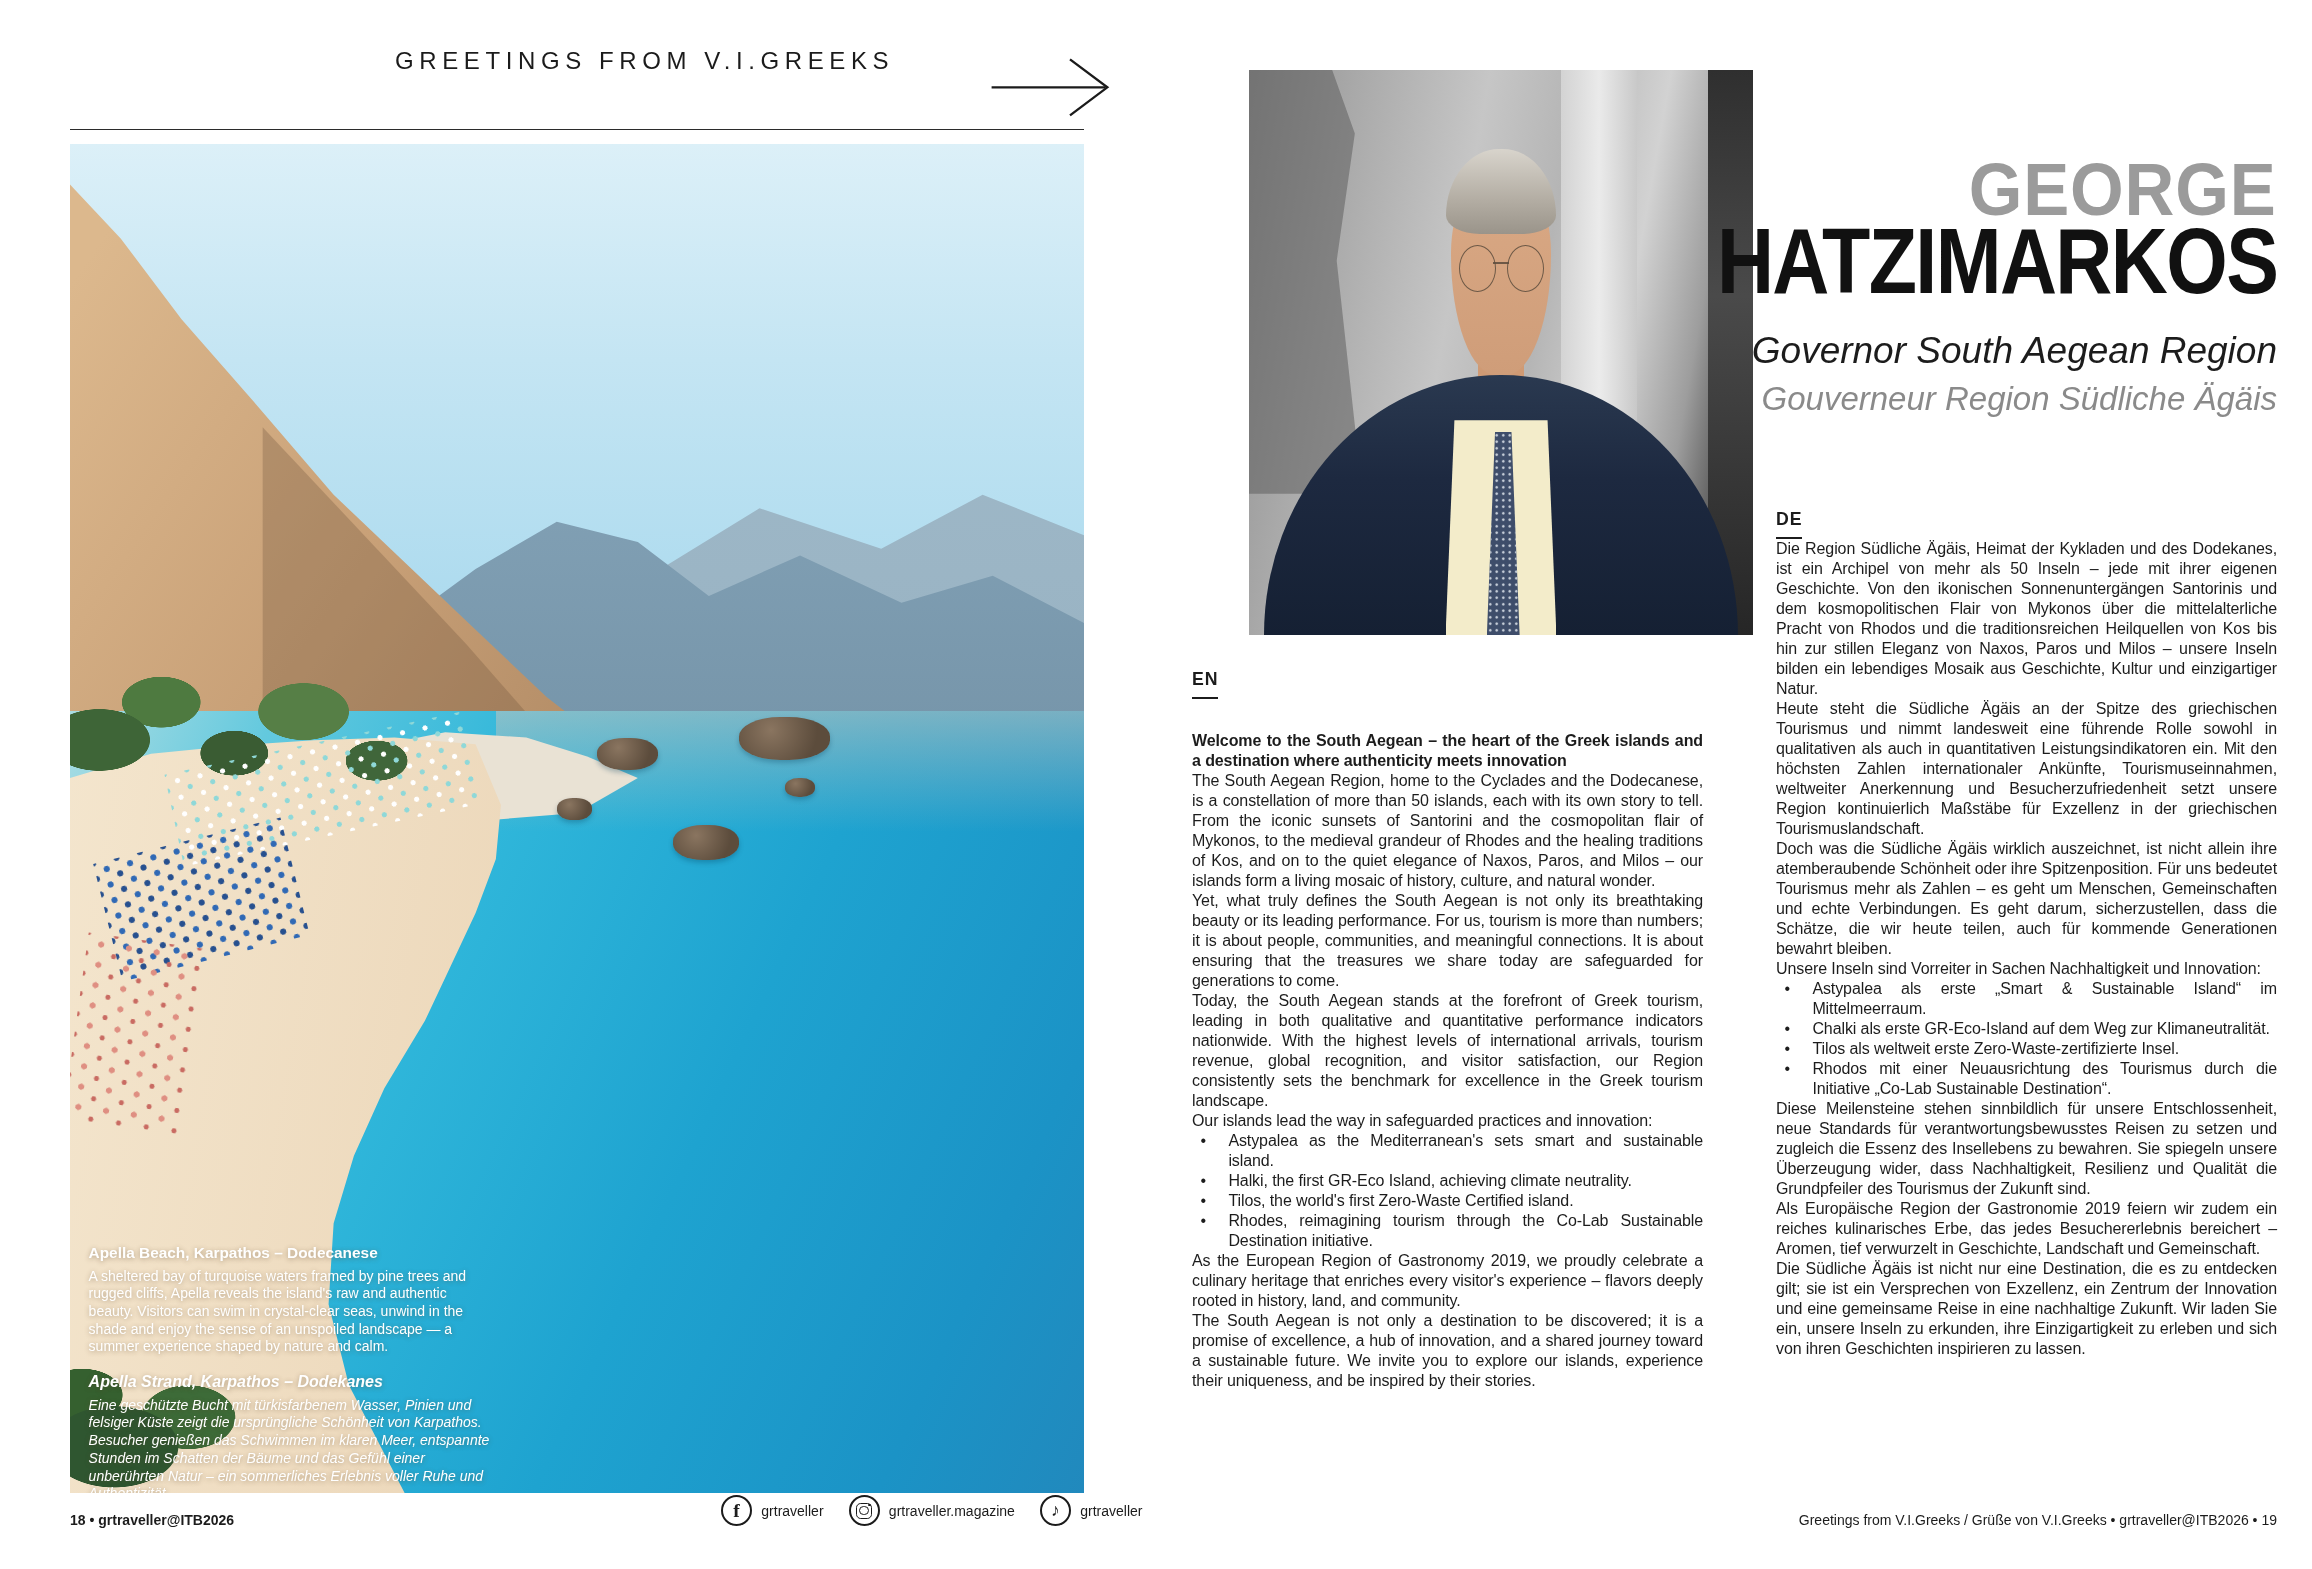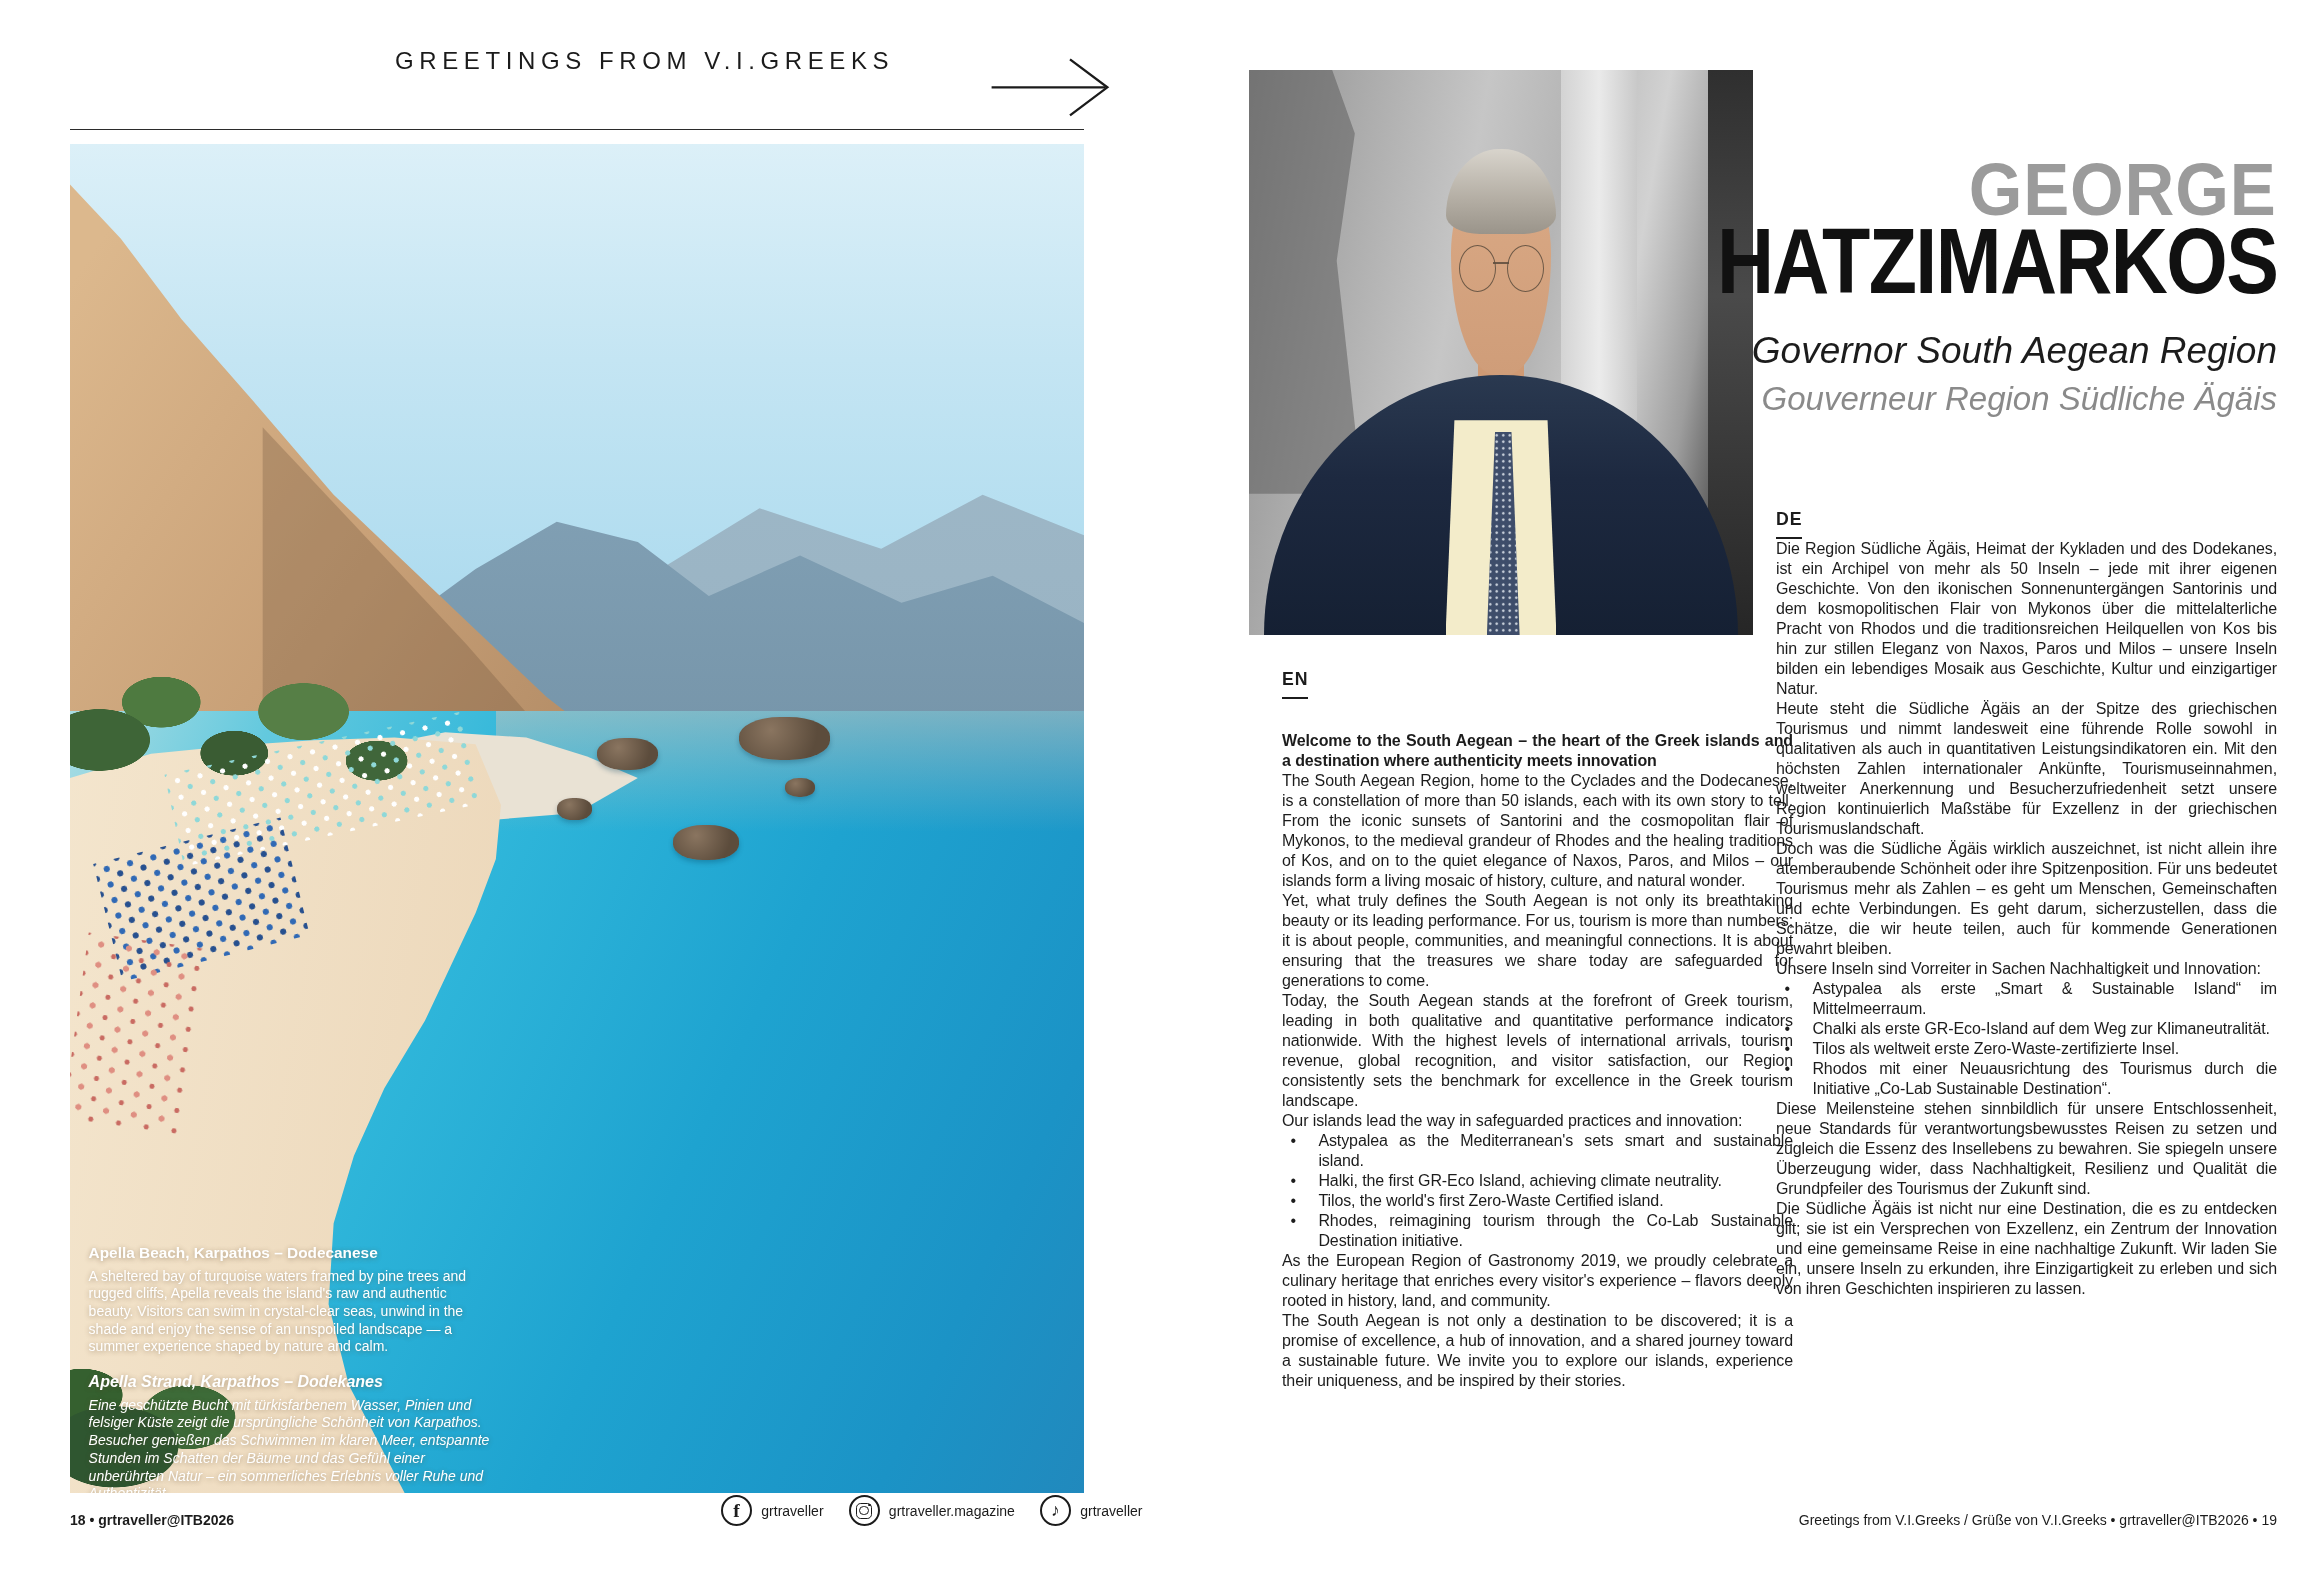--- a/index.html
+++ b/index.html
@@ -61,21 +61,21 @@
 
   
   .title-block{right:36px;top:158px;text-align:right;white-space:nowrap;}
   .name-first{font-size:75px;line-height:62px;font-weight:800;letter-spacing:0.9px;display:inline-block;transform:scaleX(.92);transform-origin:right;}
   .name-last{font-size:93px;line-height:82px;font-weight:800;letter-spacing:-1.9px;display:block;transform:scaleX(.85);transform-origin:right;color:#111111;}
   .role-en{font-size:37px;font-style:italic;margin-top:28px;color:#1c1c1c;}
   .role-de{font-size:33px;font-style:italic;margin-top:7.5px;}
 
   
   .col{font-size:16px;line-height:20px;letter-spacing:-0.1px;text-align:justify;}
-  .col-en{left:1282px;top:669px;width:511px;}
+  .col-en{left:1192px;top:669px;width:511px;}
   .col-de{left:1776px;top:509px;width:501px;}
   .lang-label{font-size:17.7px;font-weight:700;letter-spacing:0.9px;}
   .lang-dash{width:26px;height:1.9px;background:#1c1c1c;margin:8.4px 0 0 0;}
   .col-head{font-weight:700;margin:32px 0 0 0;}
   .col p.body{margin:0;}
   .bullet{display:flex;margin:0;}
   .bmark{flex:0 0 28px;padding-left:8.4px;}
   .btext{flex:1;text-align:justify;}
 
   
@@ -198,20 +198,21 @@
     </div>
   <div class="bullet">
       <span class="bmark">•</span>
       <span class="btext">Tilos als weltweit erste Zero-Waste-zertifizierte Insel.</span>
     </div>
   <div class="bullet">
       <span class="bmark">•</span>
       <span class="btext">Rhodos mit einer Neuausrichtung des Tourismus durch die Initiative „Co-Lab Sustainable Destination“.</span>
     </div>
   <p class="body">Diese Meilensteine stehen sinnbildlich für unsere Entschlossenheit, neue Standards für verantwortungsbewusstes Reisen zu setzen und zugleich die Essenz des Insellebens zu bewahren. Sie spiegeln unsere Überzeugung wider, dass Nachhaltigkeit, Resilienz und Qualität die Grundpfeiler des Tourismus der Zukunft sind.</p>
+  <p class="body">Als Europäische Region der Gastronomie 2019 feiern wir zudem ein reiches kulinarisches Erbe, das jedes Besuchererlebnis bereichert – Aromen, tief verwurzelt in Geschichte, Landschaft und Gemeinschaft.</p>
   <p class="body">Die Südliche Ägäis ist nicht nur eine Destination, die es zu entdecken gilt; sie ist ein Versprechen von Exzellenz, ein Zentrum der Innovation und eine gemeinsame Reise in eine nachhaltige Zukunft. Wir laden Sie ein, unsere Inseln zu erkunden, ihre Einzigartigkeit zu erleben und sich von ihren Geschichten inspirieren zu lassen.</p>
 </div>
 
 <div class="abs footer-left">18 • grtraveller@ITB2026</div>
 
 <div class="abs social">
   <div class="s-group">
     <span class="s-circle">
         <span class="fb-glyph">f</span>
       </span>

